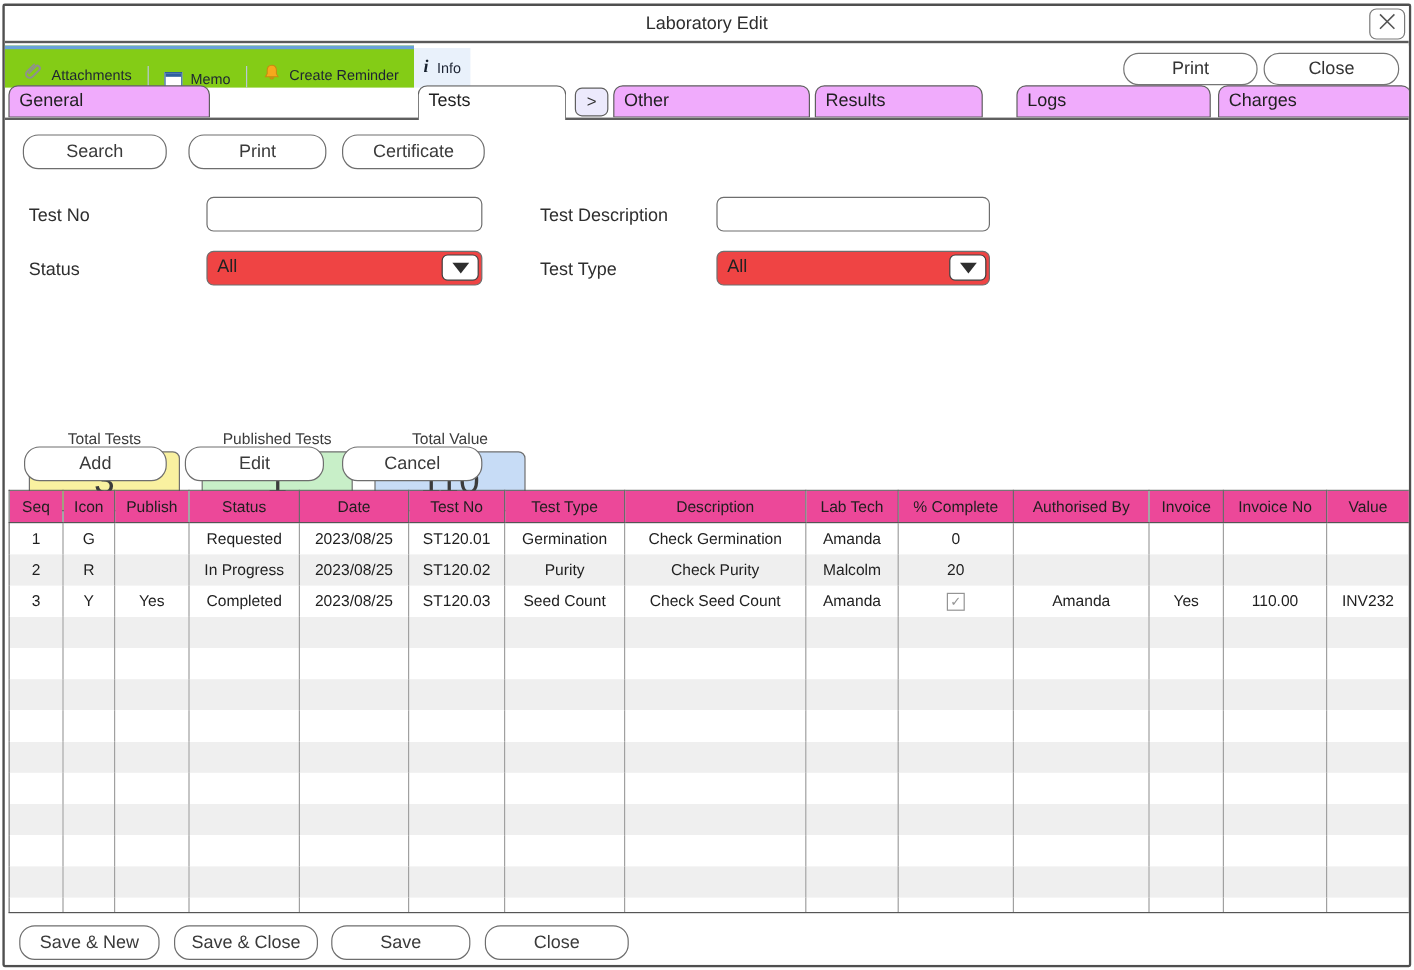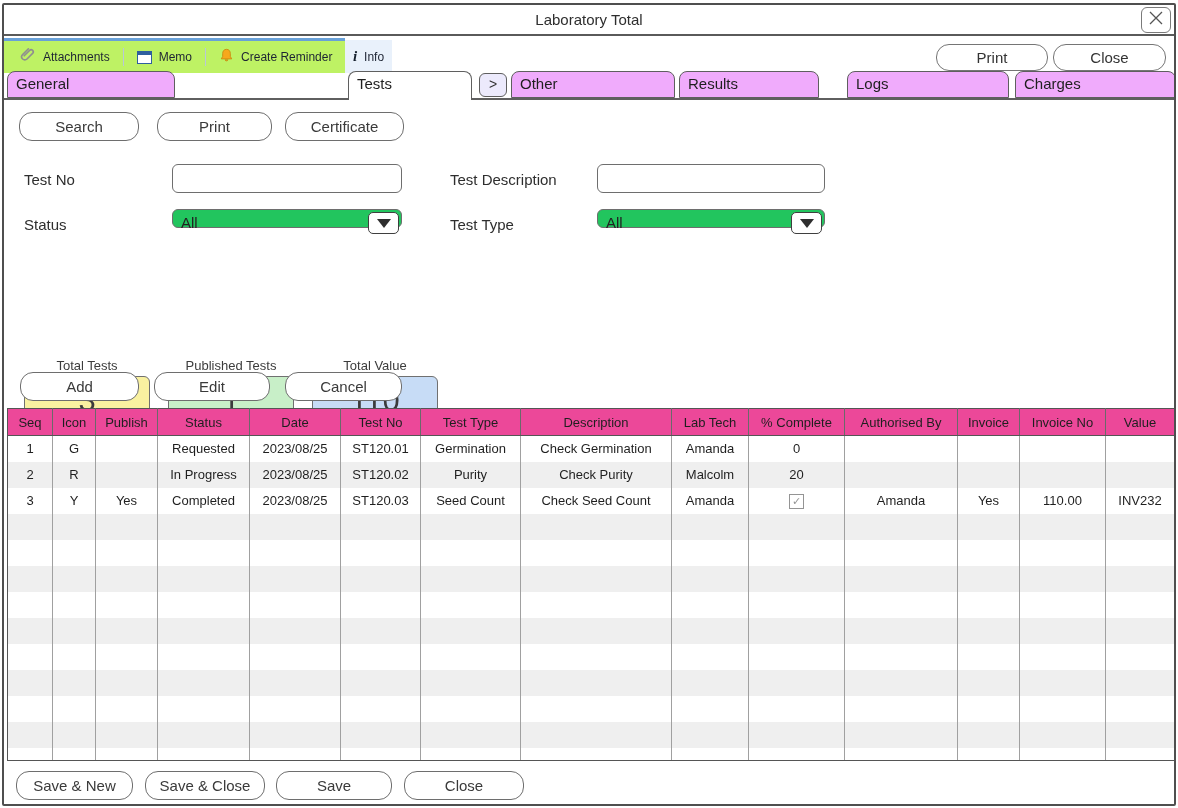--- a/index.html
+++ b/index.html
@@ -13,22 +13,22 @@
   .title { position:absolute; left:0; right:0; top:6px; text-align:center; font-size:15px; color:#2e2e2e; }
   .close-x {
     position:absolute; right:3px; top:2px; width:30px; height:26px;
     border:1.5px solid #7a7a7a; border-radius:6px; background:#fff;
     display:flex; align-items:center; justify-content:center; cursor:pointer;
   }
   
   .toolbar { position:absolute; left:0; top:33px; width:100%; height:35px; background:#fff; }
   .toolbar-blue {
     position:absolute; left:0; top:0; width:341px; height:35px;
-    background:#bef264; border-top:3px solid #69a1d8;
-    display:flex; align-items:center; padding-left:16px; gap:10px;
+    background:#84cc16; border-top:3px solid #69a1d8;
+    display:flex; align-items:flex-end; padding-left:16px; gap:10px;
   }
   .toolbar-info {
     position:absolute; left:341px; top:2px; width:47px; height:33px;
     background:#e9f1fb; display:flex; align-items:center; justify-content:center; gap:7px; cursor:pointer;
   }
   .tb-item { display:flex; align-items:center; gap:7px; cursor:pointer; }
   .tb-label { font-size:12px; color:#1d2433; white-space:nowrap; }
   .tb-sep { width:1px; height:18px; background:#b9c7d9; margin:0 3px; }
   .memo-icon { width:15px; height:13px; border:1.5px solid #2f5f9e; background:#fff; position:relative; }
   .memo-icon::after { content:""; position:absolute; left:0; top:0; right:0; height:3px; background:#2f5f9e; }
@@ -57,21 +57,21 @@
     position:absolute; height:29px; background:#fff; border:1.3px solid #6e6e6e; border-radius:13px;
     font-size:15px; color:#3a3a3a; display:flex; align-items:center; justify-content:center; cursor:pointer;
   }
   .flabel { position:absolute; font-size:15px; color:#2e2e2e; }
   .field {
     position:absolute; height:29px; width:230px; background:#fff;
     border:1.3px solid #6e6e6e; border-radius:6px; font-size:15px; color:#222; padding:0 8px;
     font-family:"Liberation Sans", sans-serif;
   }
   .dropdown {
-    position:absolute; height:19px; width:230px; background:#22c55e;
+    position:absolute; height:29px; width:230px; background:#ef4444;
     border:1.3px solid #6e6e6e; border-radius:6px; cursor:pointer;padding-left:19px;
   }
   .dd-value { position:absolute; left:8px; top:4px; font-size:15px; color:#222; }
   .dd-btn {
     position:absolute; right:2px; top:2px; width:31px; height:22px;
     border:1.6px solid #3f3f3f; border-radius:5px; background:#fff;
     display:flex; align-items:center; justify-content:center;
   }
   .dd-arrow { width:0; height:0; border-left:7px solid transparent; border-right:7px solid transparent; border-top:9px solid #2e2e2e; }
   
@@ -104,21 +104,21 @@
     align-items:center; justify-content:center; font-size:11px; color:#949494; background:#fff;
     vertical-align:middle;
   }
 </style>
 </head>
 <body>
 
 <div class="window">
 
   <div class="titlebar">
-    <div class="title">Laboratory Total</div>
+    <div class="title">Laboratory Edit</div>
     <div class="close-x">
       <span>
         <svg width="16" height="14" viewBox="0 0 16 14">
             <path d="M2 1 L14 13 M14 1 L2 13" stroke="#555" stroke-width="1.3" fill="none"></path>
           </svg>
       </span>
     </div>
   </div>
 
   <div class="toolbar">

